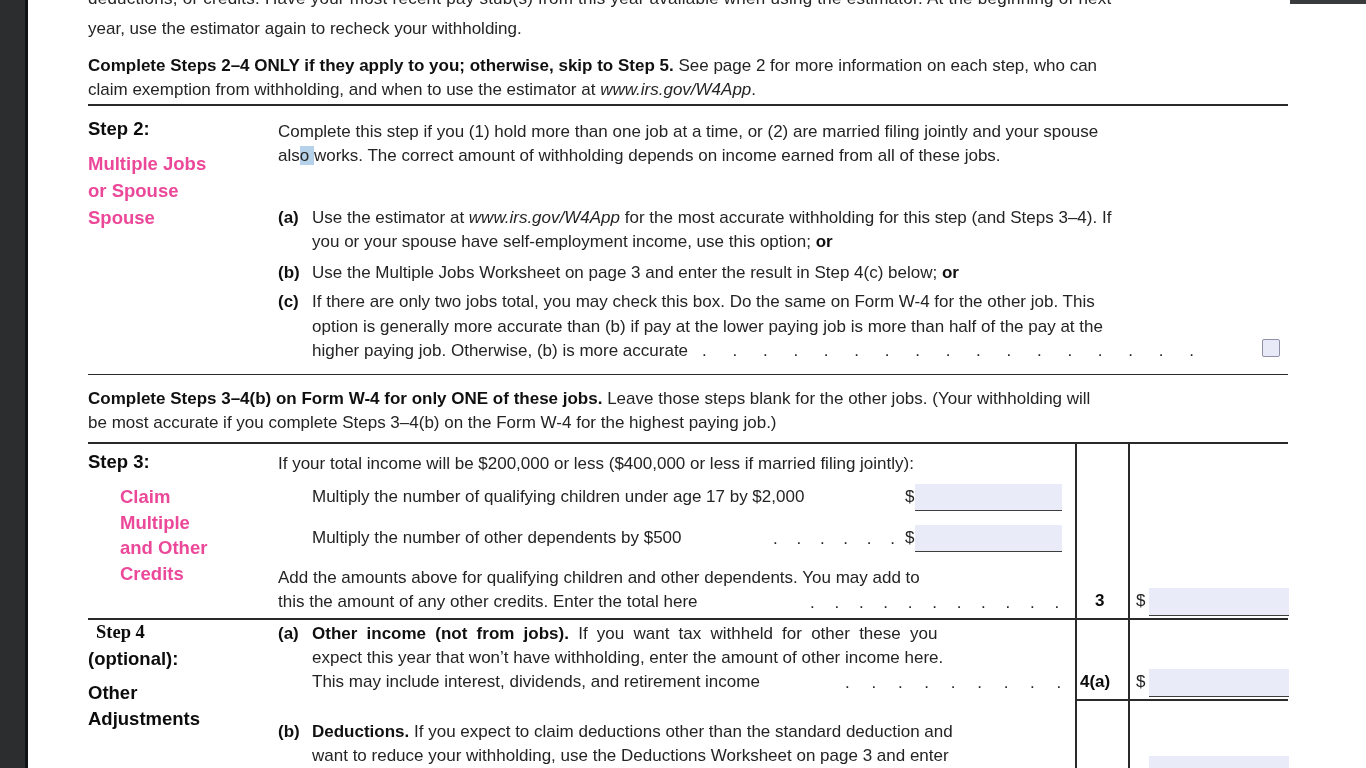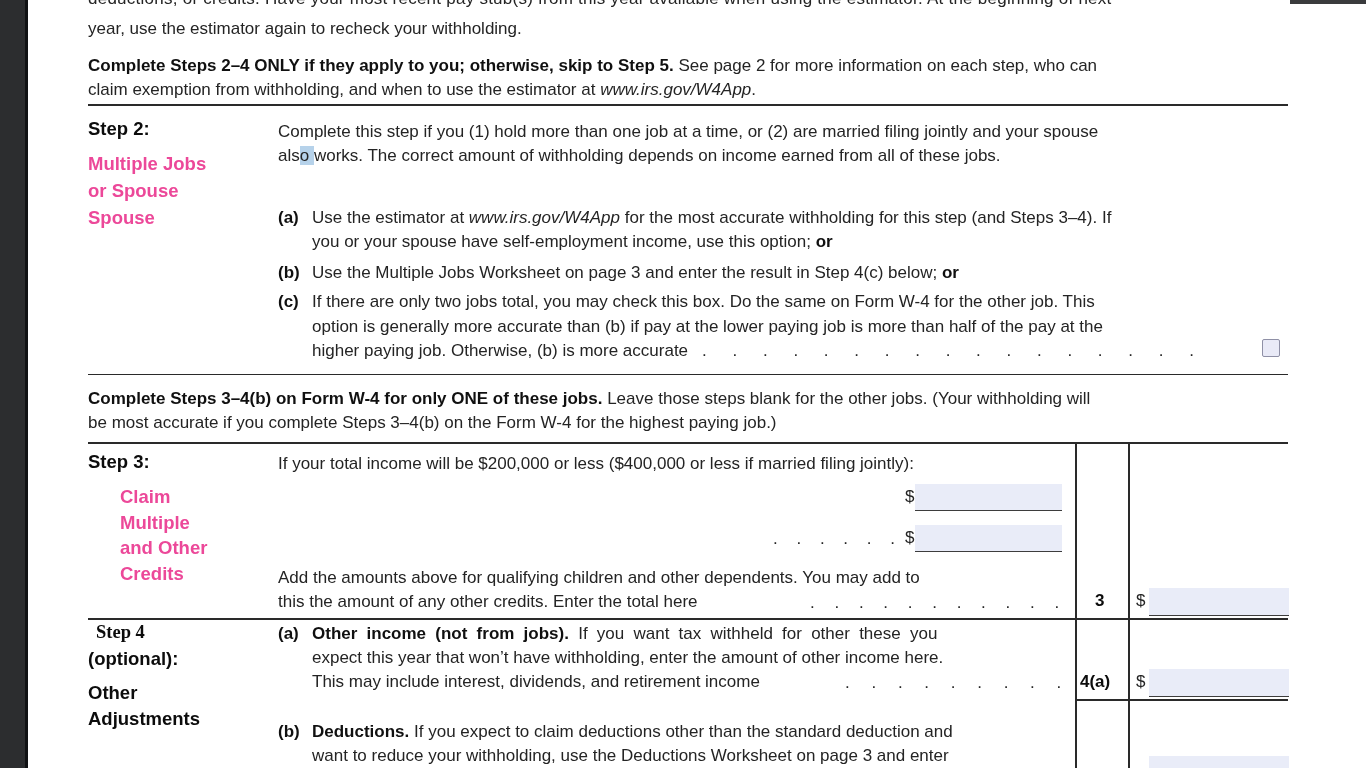--- a/index.html
+++ b/index.html
@@ -112,23 +112,25 @@
   <div class="ab heading" style="left:60px; top:451px;">Step 3:</div>
   <div class="ab subhead subhead3" style="left:48px; top:484px;margin-left:44px;">
     <div>Claim</div>
     <div>Multiple</div>
     <div>and Other</div>
     <div>Credits</div>
   </div>
 
   <div class="ab t" style="left:250px; top:452px;">If your total income will be $200,000 or less ($400,000 or less if married filing jointly):</div>
 
+  <div class="ab t" style="left:284px; top:485px;">Multiply the number of qualifying children under age 17 by $2,000</div>
   <div class="ab dollar" style="left:877px; top:487px;">$</div>
   <div class="field" style="left:887px; top:484px; width:147px; height:27px;"></div>
 
+  <div class="ab t" style="left:284px; top:526px;">Multiply the number of other dependents by $500</div>
   <div class="ab t dots dots-r2" style="left:745px; top:527px;">. . . . . .</div>
   <div class="ab dollar" style="left:877px; top:528px;">$</div>
   <div class="field" style="left:887px; top:525px; width:147px; height:27px;"></div>
 
   <div class="ab t" style="left:250px; top:566px;">Add the amounts above for qualifying children and other dependents. You may add to</div>
   <div class="ab t" style="left:250px; top:590px;">this the amount of any other credits. Enter the total here</div>
   <div class="ab t dots dots-r3" style="left:782px; top:591px;">. . . . . . . . . . .</div>
   <div class="ab num-cell" style="left:1067px; top:591px;">3</div>
   <div class="ab dollar" style="left:1108px; top:591px;">$</div>
   <div class="field" style="left:1121px; top:588px; width:140px; height:28px;"></div>

